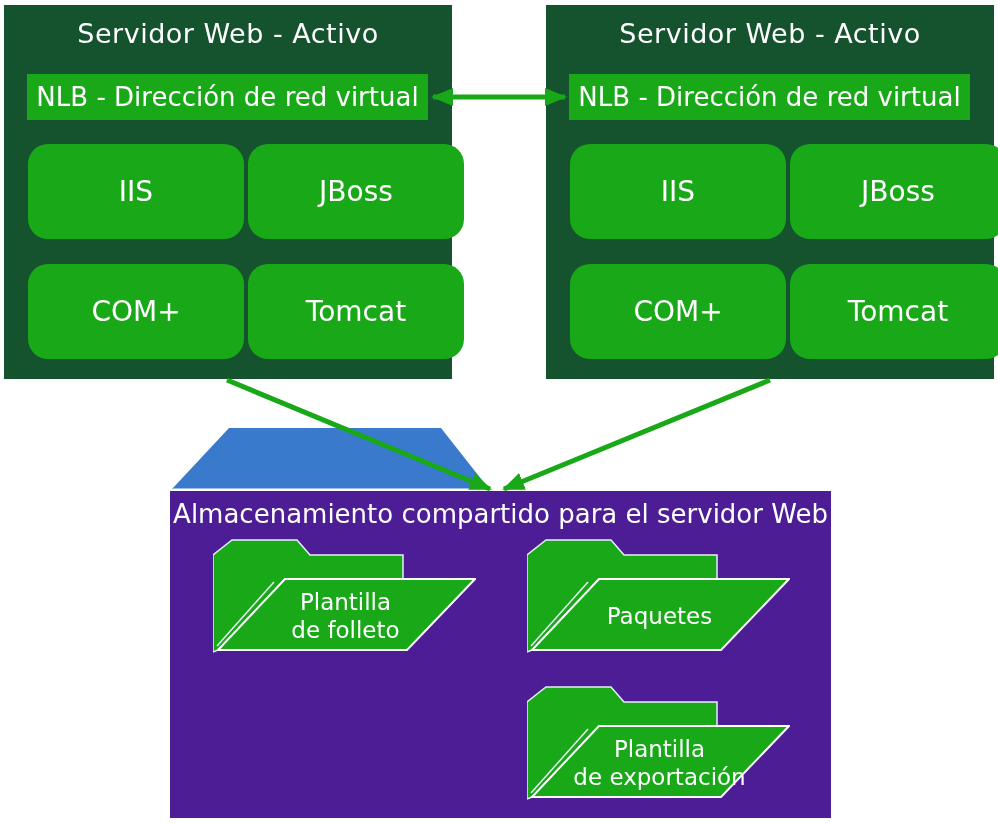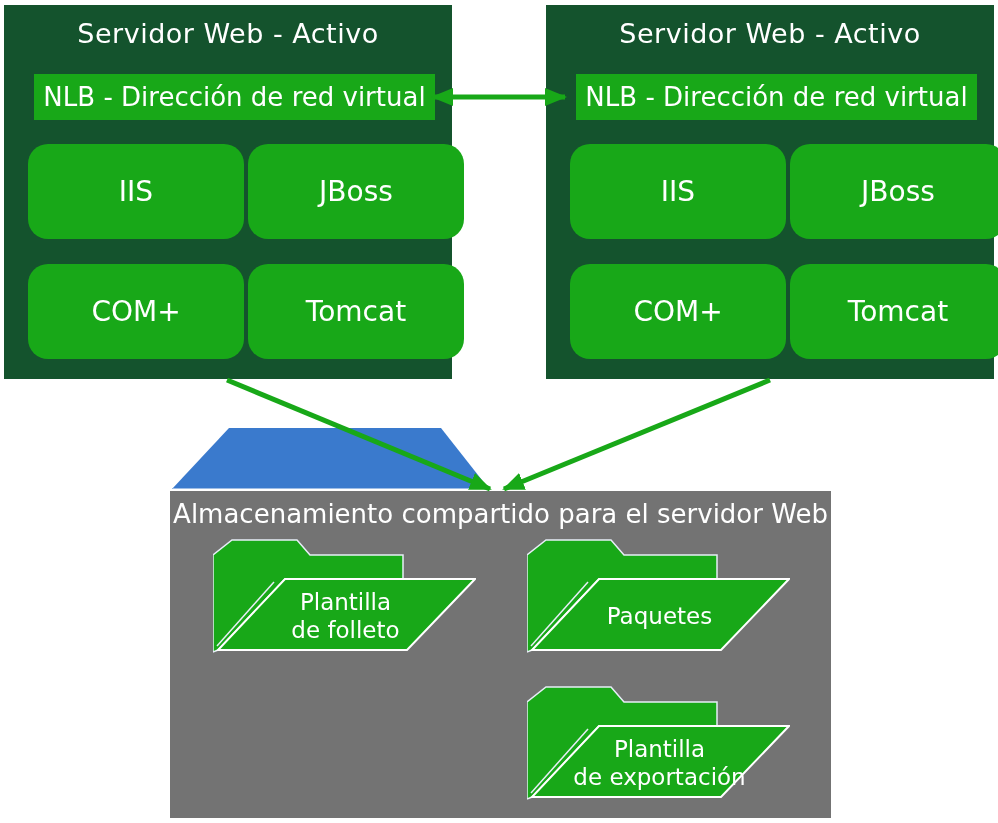--- a/index.html
+++ b/index.html
@@ -28,41 +28,40 @@
   }
   .nlb-bar {
     position: absolute;
     left: 23px; top: 69px;
     width: 401px; height: 46px;
     background: #18A818;
     color: #ffffff;
     font-size: 26px;
     display: flex; align-items: center; justify-content: center;
     white-space: nowrap;
-    margin-left: 7px;
   }
   .comp-btn {
     position: absolute;
     width: 216px; height: 95px;
     background: #18A818;
     border-radius: 20px;
     color: #ffffff;
     font-size: 28px;
     display: flex; align-items: center; justify-content: center;
   }
   .comp-c1 { left: 24px; }
   .comp-c2 { left: 244px; }
   .comp-r1 { top: 139px; }
   .comp-r2 { top: 259px; }
 
   .storage-rect {
     position: absolute;
     left: 170px; top: 491px;
     width: 661px; height: 327px;
-    background: #737373;
+    background: #4c1d95;
   }
   .storage-title {
     position: absolute;
     top: 8px; left: 0; width: 100%;
     text-align: center;
     color: #ffffff;
     font-size: 26px;
     white-space: nowrap;
   }
   .folder {

